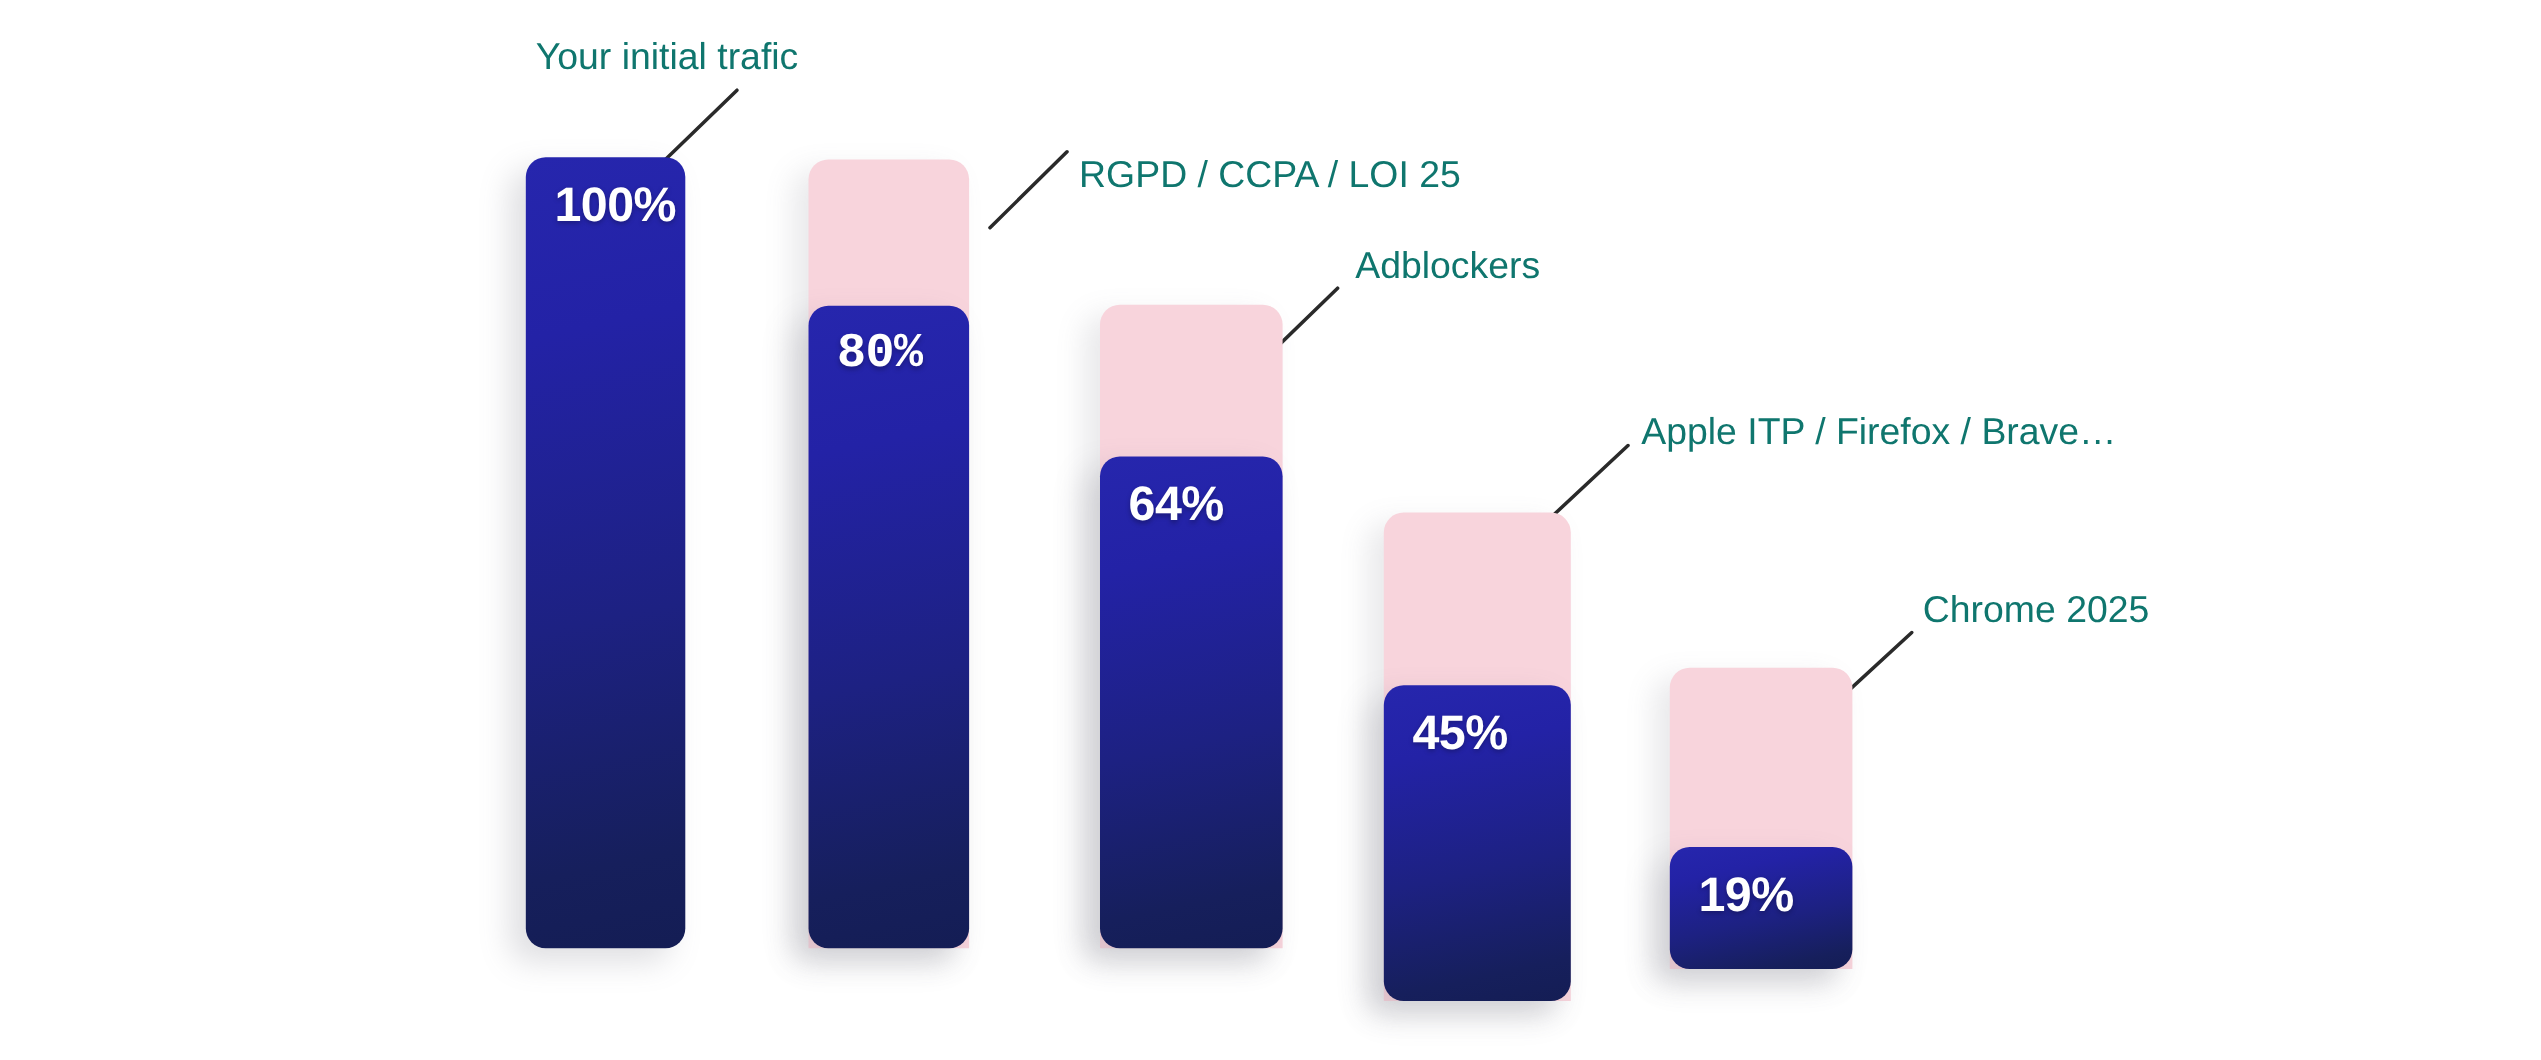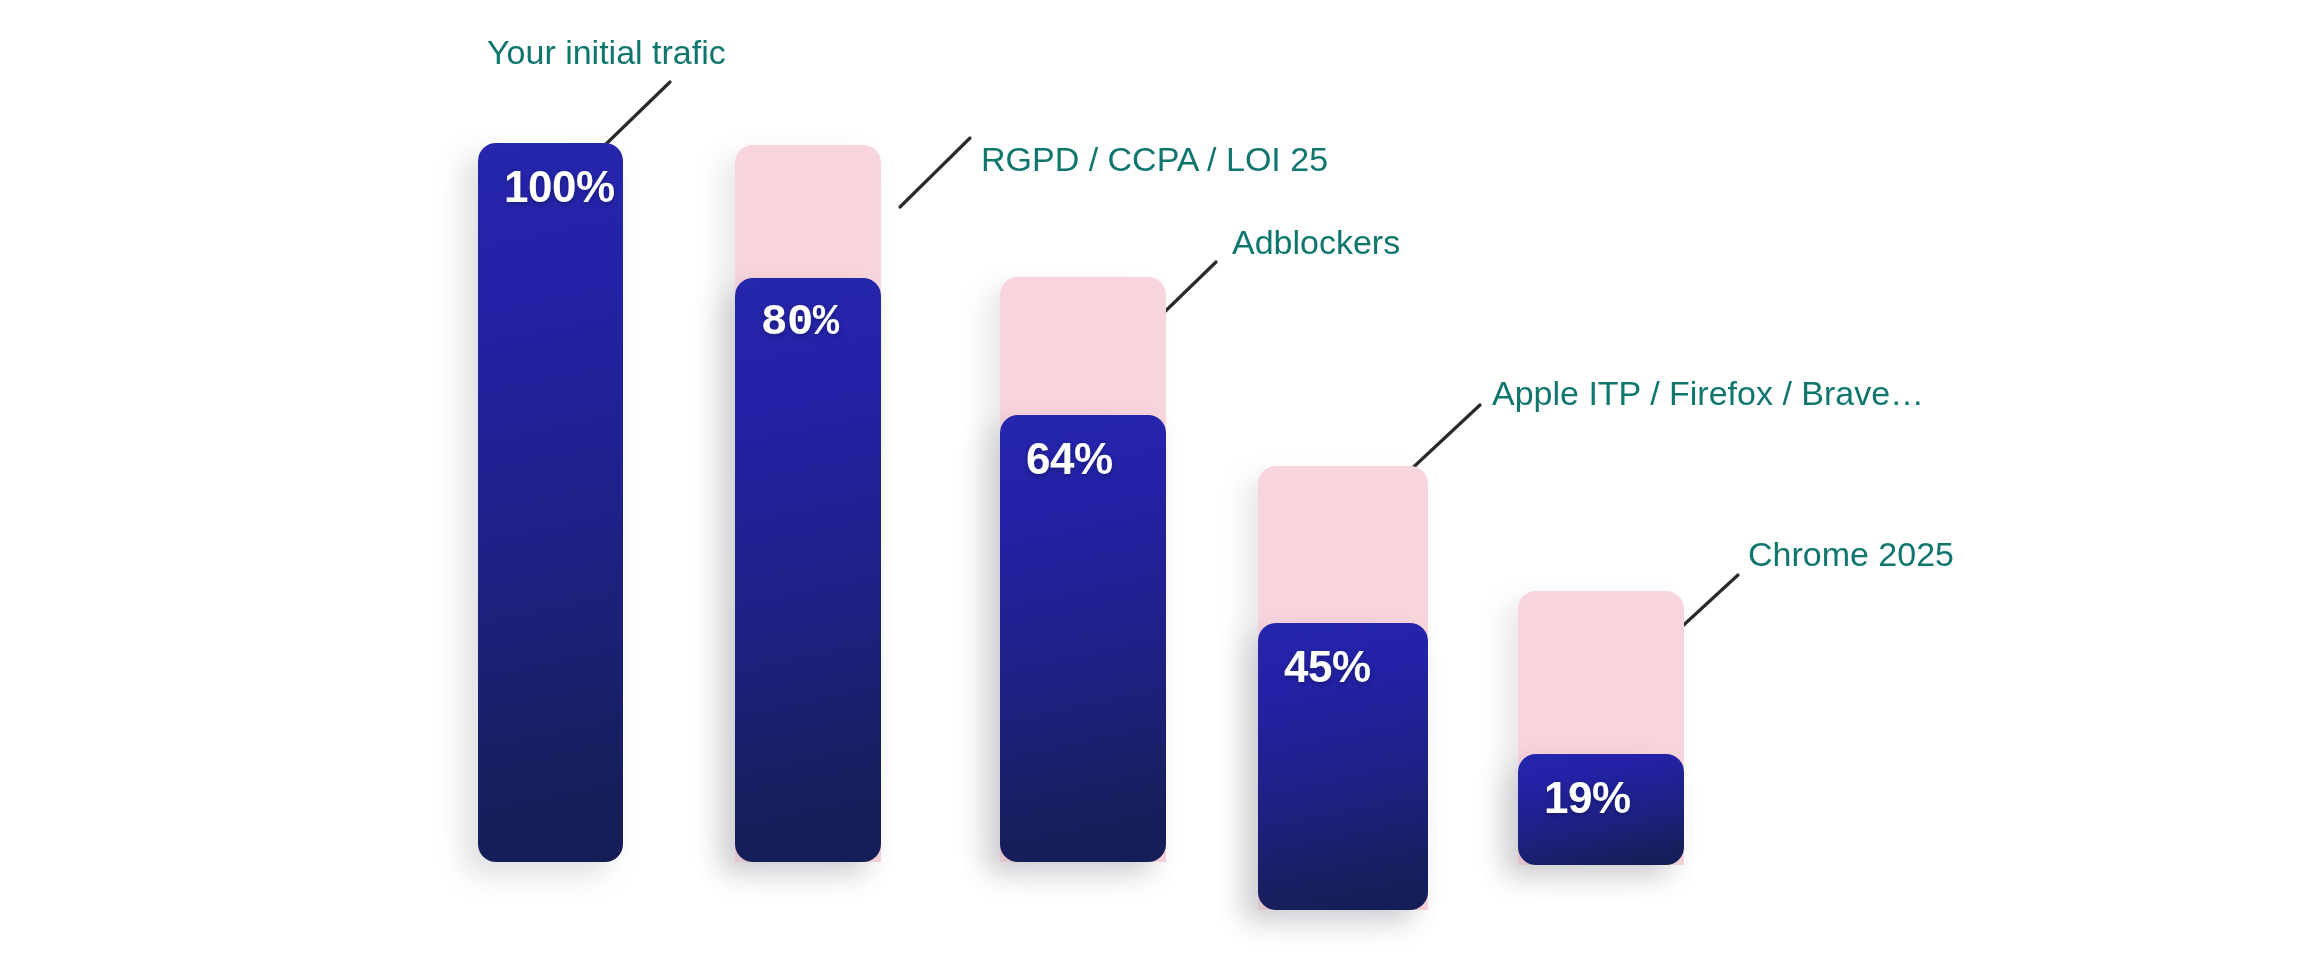--- a/index.html
+++ b/index.html
@@ -108,21 +108,21 @@
     </div>
   </div>
 
   <div class="bar-group" style="left:1258px; top:418px; width:170px; height:444px;margin-top:48px;">
     <div class="bar-loss" style="top:0px; height:444px;"></div>
     <div class="bar-remain" style="top:157px; height:287px;">
       <span class="bar-value">45%</span>
     </div>
   </div>
 
-  <div class="bar-group" style="left:1518px; top:591px; width:166px; height:236px;">
+  <div class="bar-group" style="left:1518px; top:607px; width:166px; height:236px;">
     <div class="bar-loss" style="top:0px; height:274px;"></div>
     <div class="bar-remain" style="top:163px; height:111px;">
       <span class="bar-value">19%</span>
     </div>
   </div>
 
   <div class="callout-label" style="left:487px; top:34px;">Your initial trafic</div>
 
   <div class="callout-label" style="left:981px; top:101px;margin-top:40px;">RGPD / CCPA / LOI 25</div>
 

